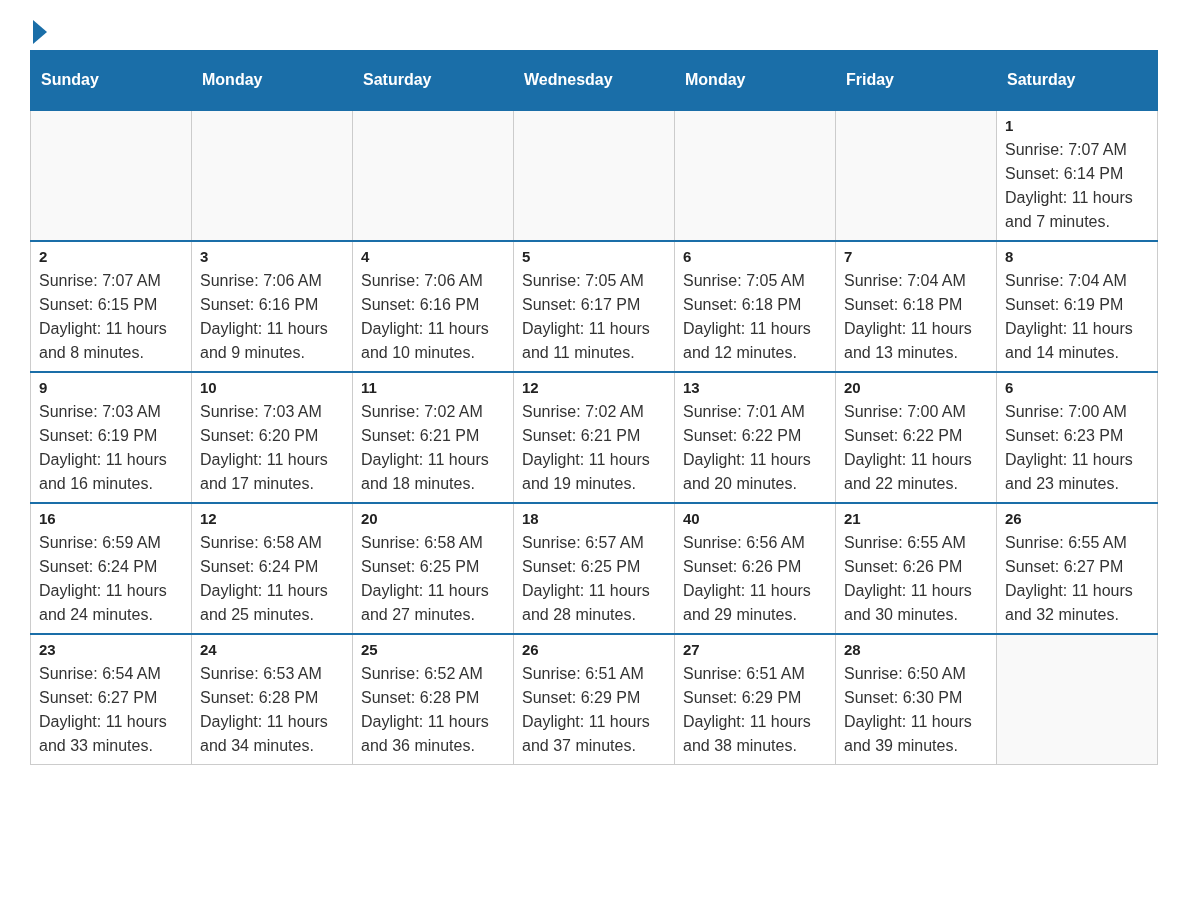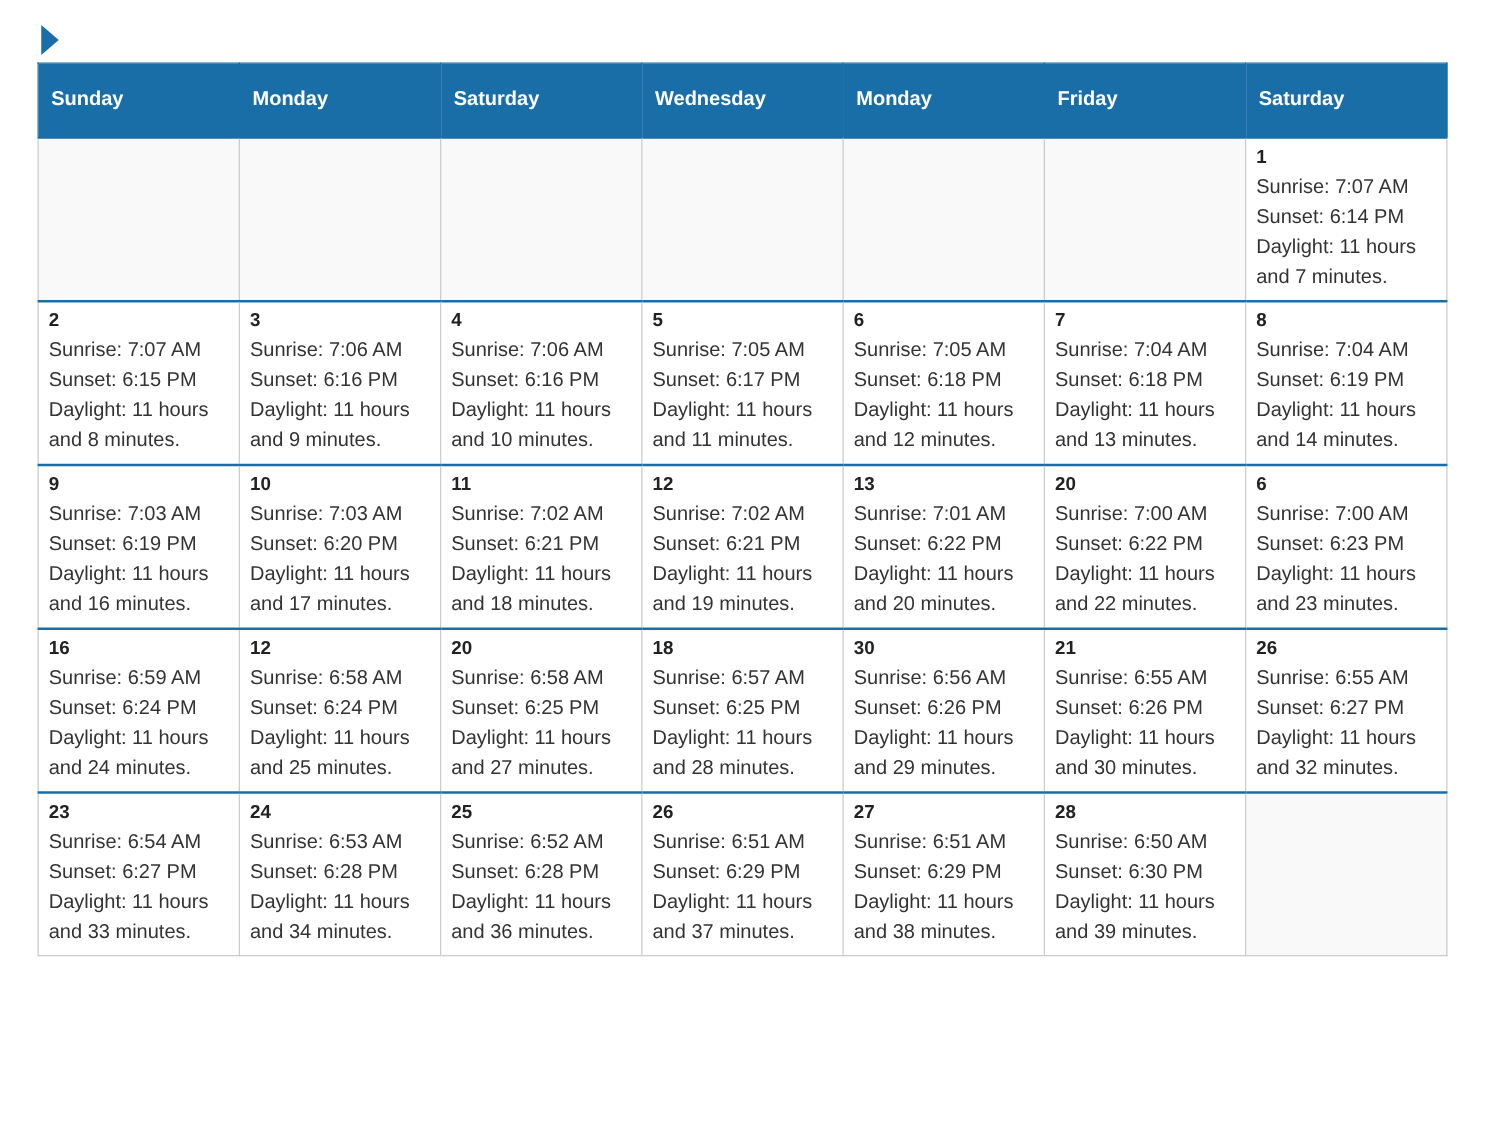--- a/index.html
+++ b/index.html
@@ -211,21 +211,21 @@
         </td>
         <td>
           <span class="day-number">20</span>
           <div class="day-info">Sunrise: 6:58 AM<br>Sunset: 6:25 PM<br>Daylight: 11 hours and 27 minutes.</div>
         </td>
         <td>
           <span class="day-number">18</span>
           <div class="day-info">Sunrise: 6:57 AM<br>Sunset: 6:25 PM<br>Daylight: 11 hours and 28 minutes.</div>
         </td>
         <td>
-          <span class="day-number">30</span>
+          <span class="day-number">40</span>
           <div class="day-info">Sunrise: 6:56 AM<br>Sunset: 6:26 PM<br>Daylight: 11 hours and 29 minutes.</div>
         </td>
         <td>
           <span class="day-number">21</span>
           <div class="day-info">Sunrise: 6:55 AM<br>Sunset: 6:26 PM<br>Daylight: 11 hours and 30 minutes.</div>
         </td>
         <td>
           <span class="day-number">26</span>
           <div class="day-info">Sunrise: 6:55 AM<br>Sunset: 6:27 PM<br>Daylight: 11 hours and 32 minutes.</div>
         </td>

